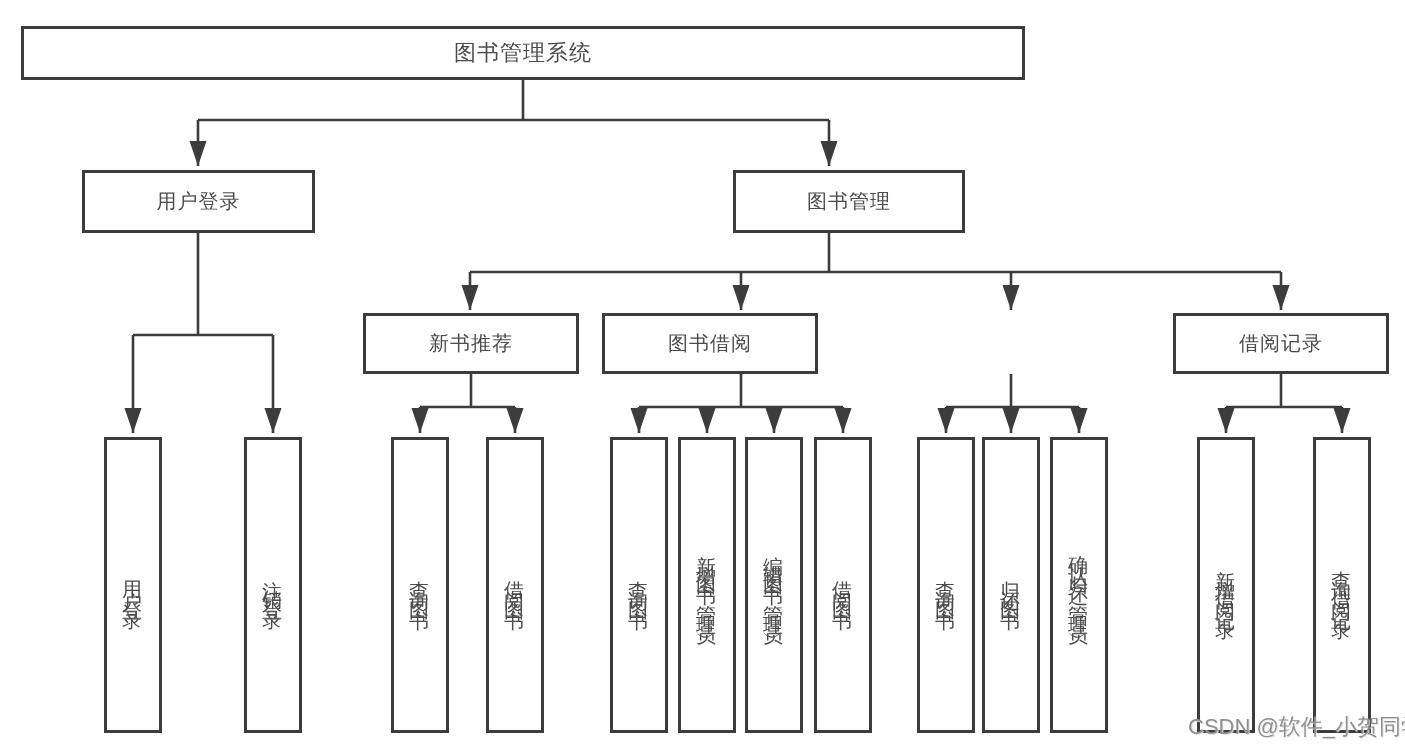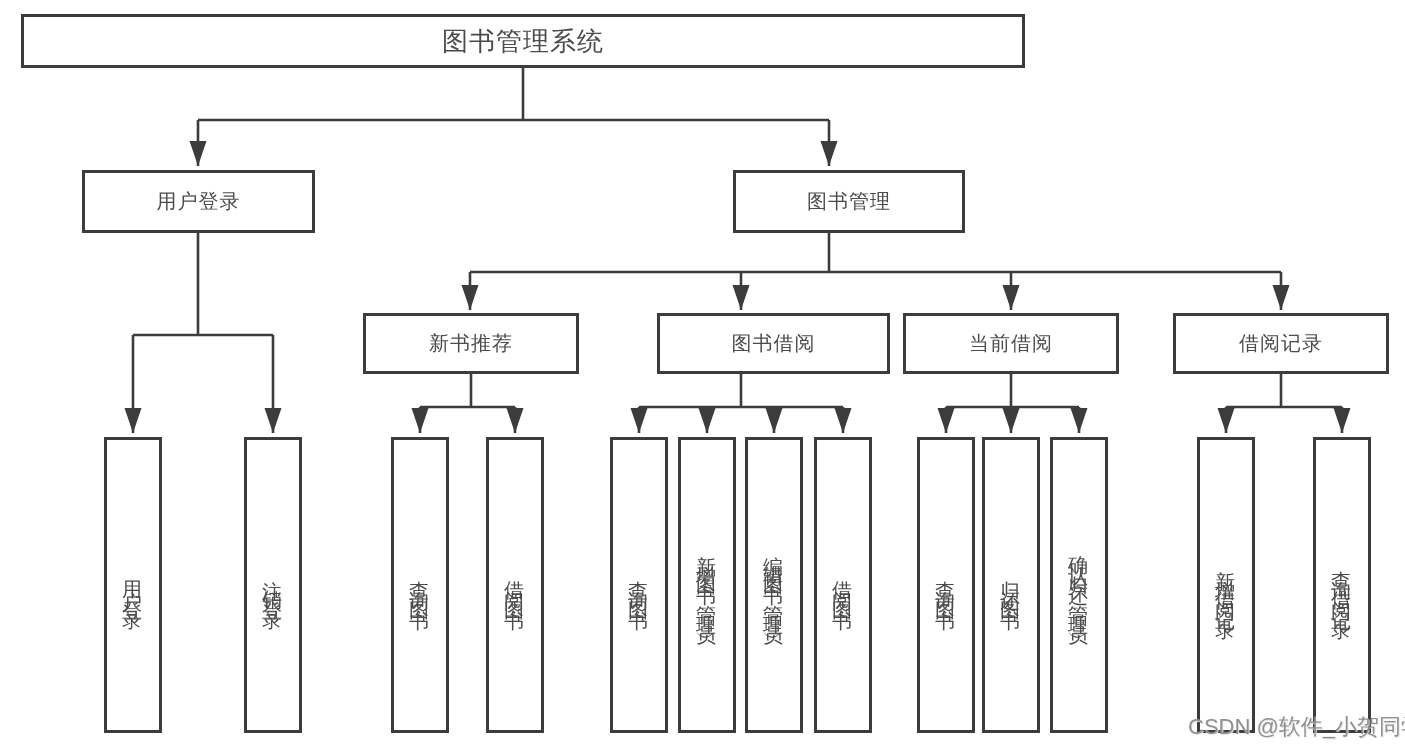--- a/index.html
+++ b/index.html
@@ -23,21 +23,21 @@
     position:absolute;
     box-sizing:border-box;
     background:#fff;
     border:3px solid var(--line-color);
     display:flex;align-items:center;justify-content:center;
     color:var(--text-color);
     z-index:1;
   }
   .node span{display:block;}
   .lvl{font-size:20px;letter-spacing:1px;}
-  .root-box{font-size:26px;}
+  .root-box{font-size:22px;margin-top:12px;}
   .leaf span{
     writing-mode:vertical-rl;
     text-orientation:mixed;
     font-size:20px;
     letter-spacing:10px;
     white-space:nowrap;
   }
   #watermark{
     position:absolute;
     left:1188px;top:712px;
@@ -108,25 +108,22 @@
   <div class="node lvl" style="left:82px;top:170px;width:233px;height:63px;">
     <span>用户登录</span>
   </div>
   <div class="node lvl" style="left:713px;top:170px;width:232px;height:63px;margin-left:20px;">
     <span>图书管理</span>
   </div>
 
   <div class="node lvl" style="left:363px;top:313px;width:216px;height:61px;text-align:center;">
     <span>新书推荐</span>
   </div>
-  <div class="node lvl" style="left:657px;top:313px;width:233px;height:61px;align-items:center;">
+  <div class="node lvl" style="left:602px;top:313px;width:216px;height:61px;align-items:center;">
     <span>图书借阅</span>
-  </div>
-  <div class="node lvl" style="left:903px;top:313px;width:216px;height:61px;">
-    <span>当前借阅</span>
   </div>
   <div class="node lvl" style="left:1173px;top:313px;width:216px;height:61px;">
     <span>借阅记录</span>
   </div>
 
   <div class="node leaf" style="left:104px;top:437px;width:58px;height:296px;">
     <span>用户登录</span>
   </div>
   <div class="node leaf" style="left:244px;top:437px;width:58px;height:296px;">
     <span>注销登录</span>

